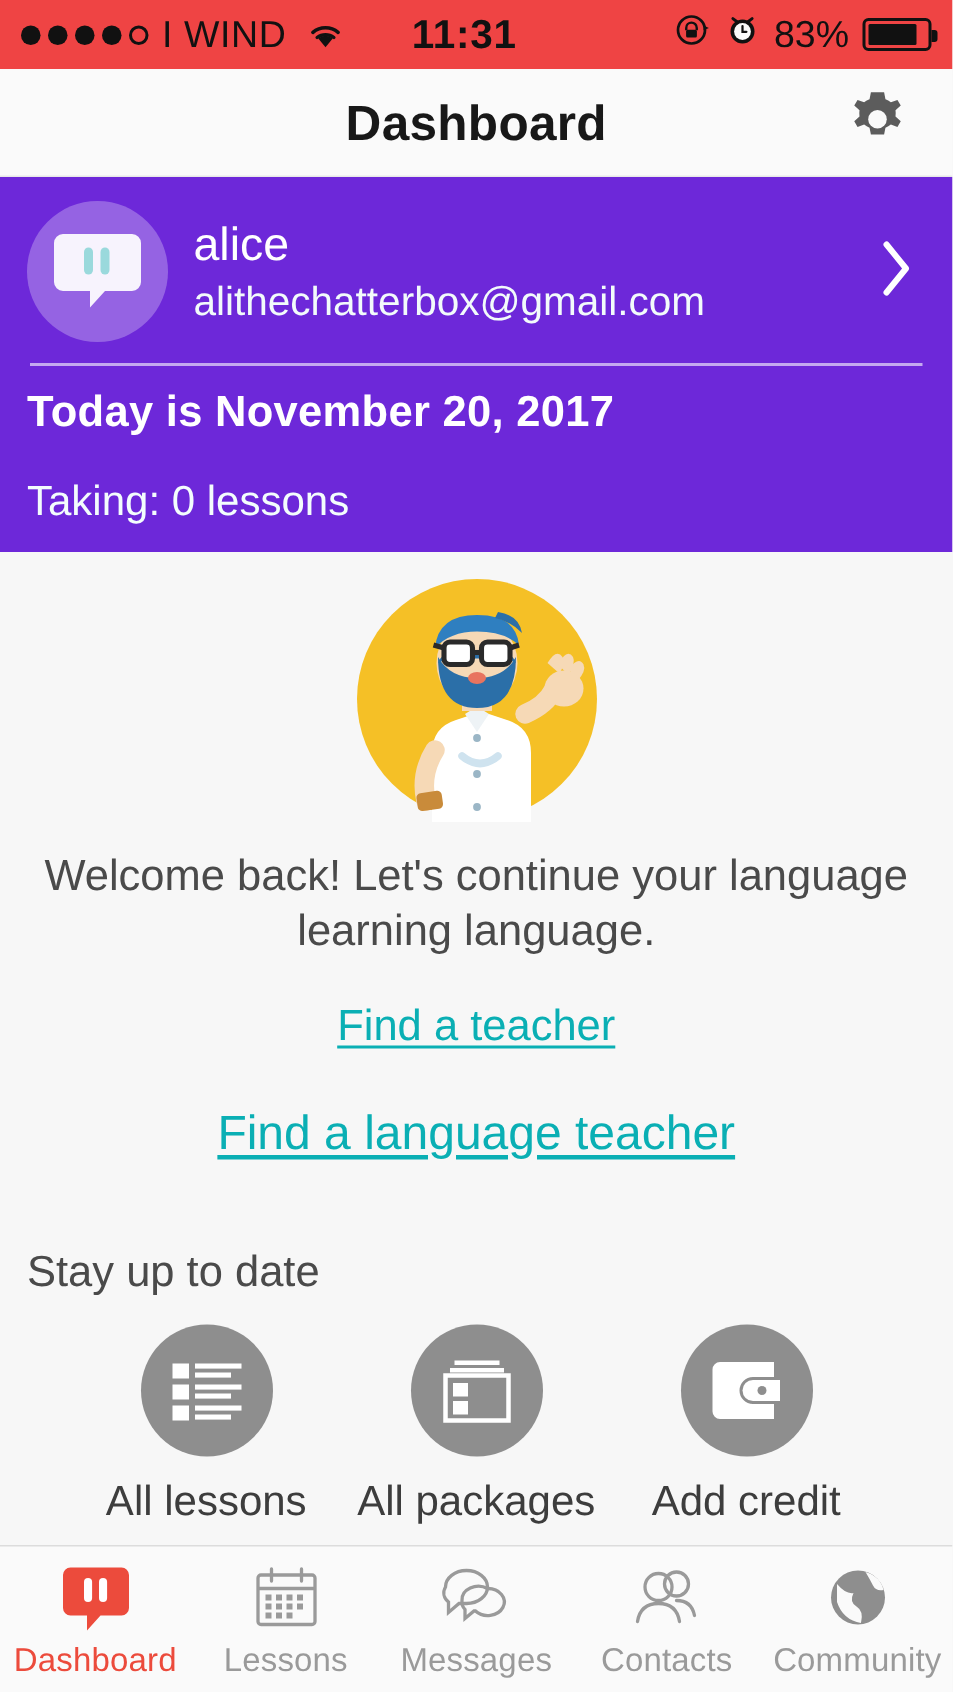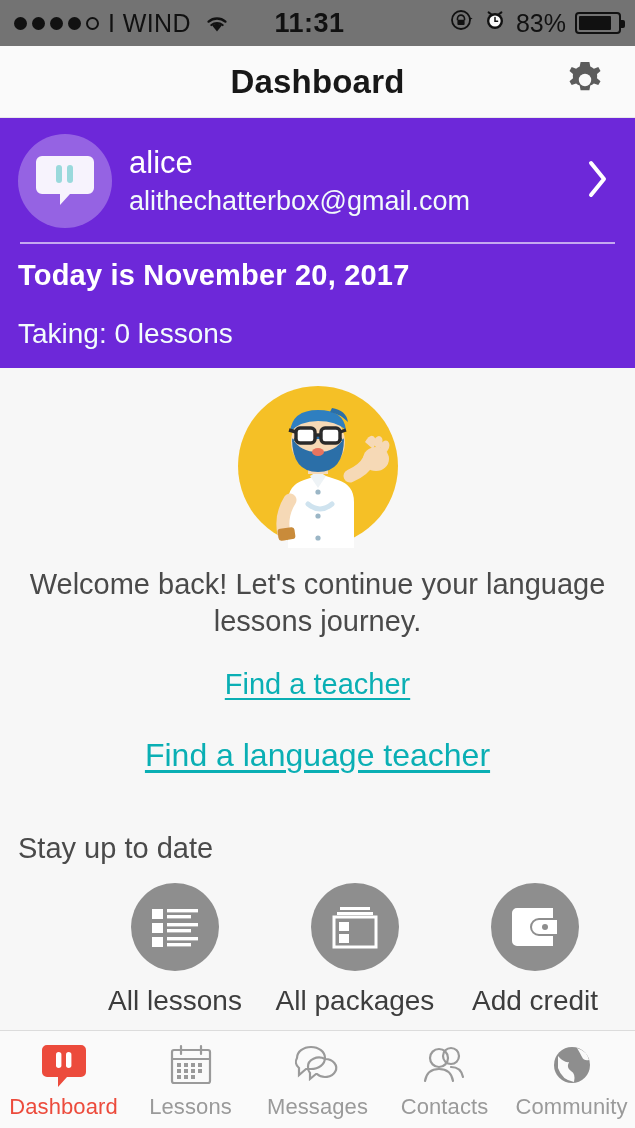--- a/index.html
+++ b/index.html
@@ -6,21 +6,21 @@
   html, body {
     width: 635px; height: 1128px;
     font-family: "Liberation Sans", sans-serif;
     background: #f7f7f7;
     overflow: hidden;
   }
   .phone { position: relative; width: 635px; height: 1128px; display: flex; flex-direction: column; background: #f7f7f7; }
 
   
   .statusbar {
-    height: 46px; background: #737373; color: #111;
+    height: 46px; background: #ef4444; color: #111;
     display: flex; align-items: center; padding: 0 14px;
     font-size: 25px; position: relative; flex: 0 0 auto;
   }
   .sb-left { display: flex; align-items: center; gap: 9px; }
   .dots { display: flex; align-items: center; gap: 5px; }
   .dot { width: 13px; height: 13px; border-radius: 50%; background: #111; }
   .dot.hollow { background: transparent; border: 2px solid #111; }
   .carrier { font-size: 25px; letter-spacing: .4px; }
   .wifi { width: 26px; height: 20px; position: relative; margin-left: 4px; }
   .wifi svg { display:block; }
@@ -88,21 +88,21 @@
     display: inline-block; margin-top: 36px;
     color: #0aafb4; font-size: 32px; text-decoration: underline;
     text-underline-offset: 4px; cursor: pointer;
   }
 
   
   .sud-title {
     margin: 58px 0 0 18px; font-size: 29px; color: #4a4a4a;
   }
   .shortcuts {
-    display: flex; justify-content: flex-end; align-items: flex-start;
+    display: flex; justify-content: center; align-items: flex-start;
     margin-top: 18px; padding: 0 10px;
   }
   .shortcut { width: 180px; text-align: center; cursor: pointer; }
   .sc-circle {
     width: 88px; height: 88px; border-radius: 50%; background: #8e8e8e;
     margin: 0 auto; display: flex; align-items: center; justify-content: center;
   }
   .sc-label { margin-top: 14px; font-size: 28px; color: #3d3d3d; }
 
   
@@ -244,21 +244,21 @@
             <rect x="64" y="48" width="19" height="15" rx="4" fill="#ffffff"></rect>
             <rect x="89" y="48" width="19" height="15" rx="4" fill="#ffffff"></rect>
             <path d="M83 55 h6"></path>
             <path d="M64 52 l-7 -2"></path>
             <path d="M108 52 l6 -2"></path>
           </g>
         </svg>
       </div>
     </div>
 
-    <div class="welcome">Welcome back! Let's continue your language lessons journey.</div>
+    <div class="welcome">Welcome back! Let's continue your language learning language.</div>
 
     <div class="links">
       <div><a class="link-a">Find a teacher</a></div>
       <div><a class="link-b">Find a language teacher</a></div>
     </div>
 
     <div class="sud-title">Stay up to date</div>
 
     <div class="shortcuts">
 

